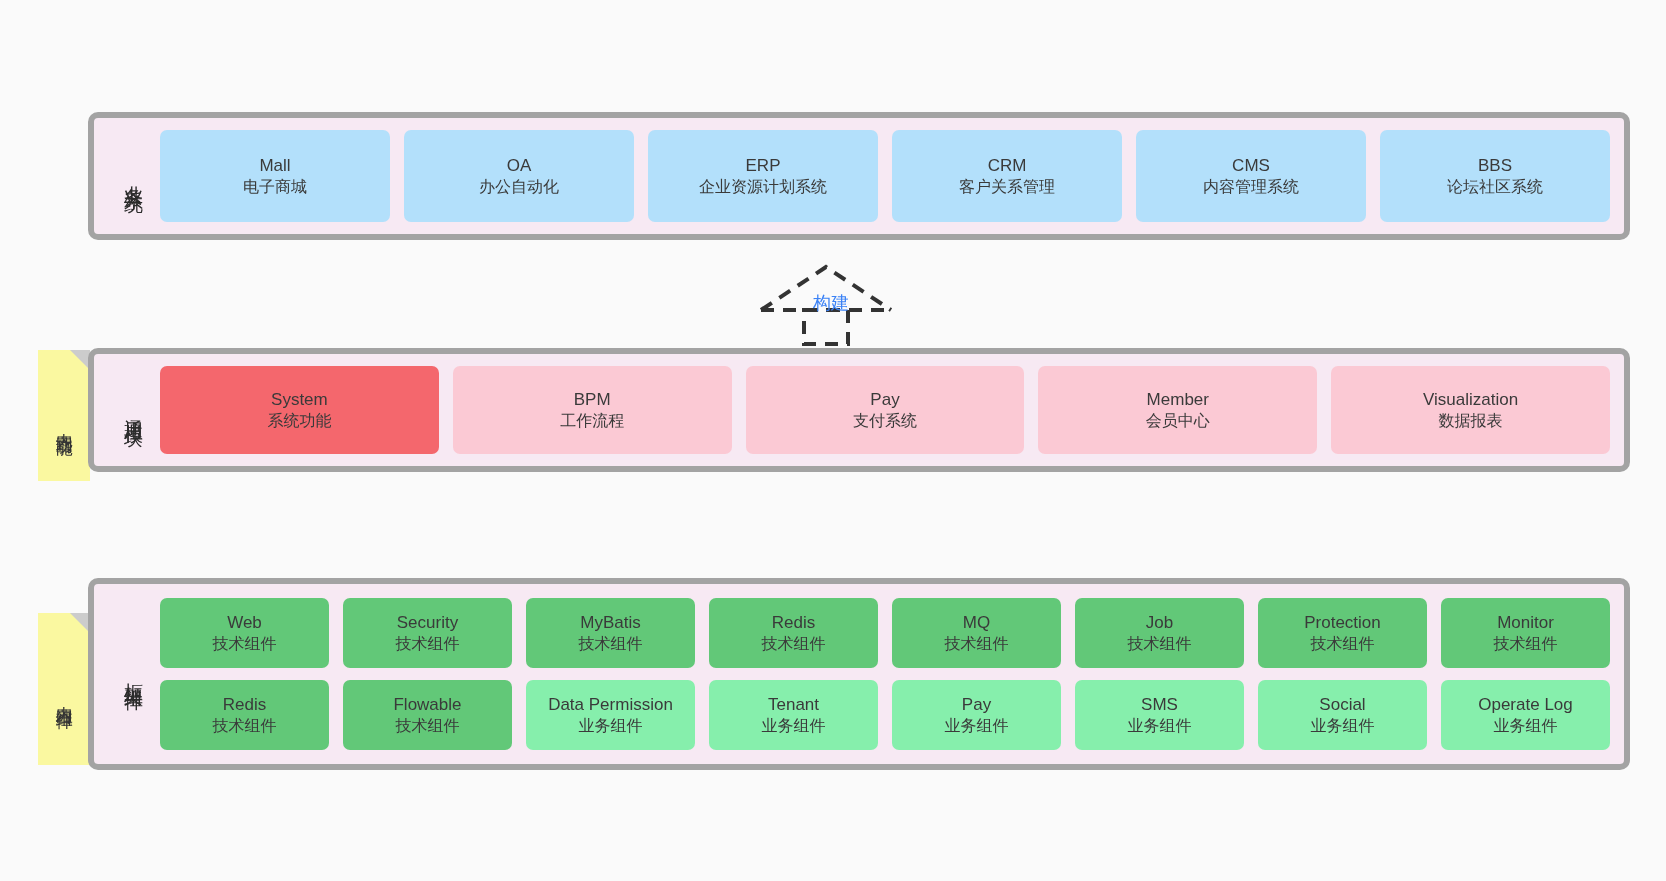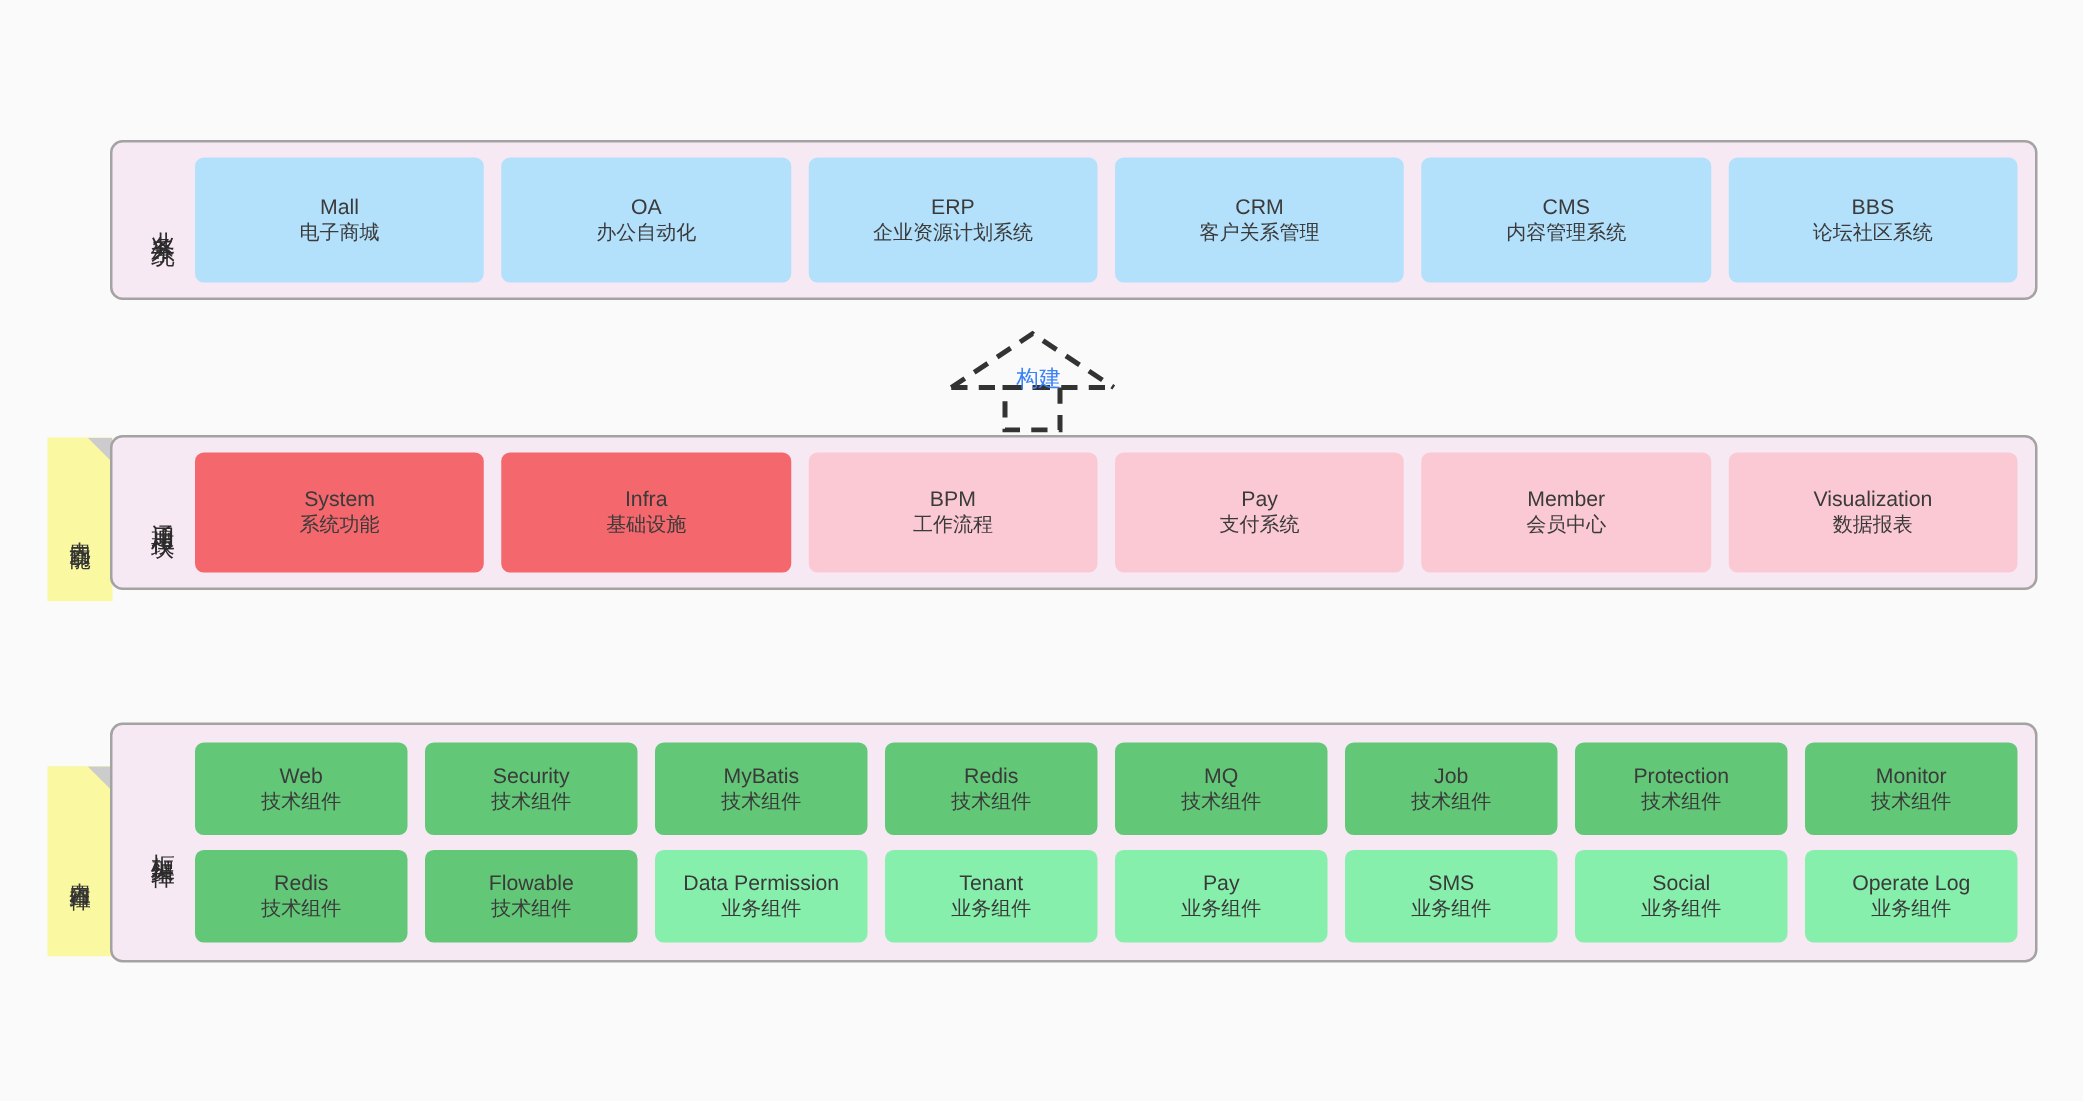--- a/index.html
+++ b/index.html
@@ -36,21 +36,21 @@
     color: #333333;
     letter-spacing: 2px;
     line-height: 1.25;
     padding-top: 16px;
   }
 
   
   .panel {
     position: absolute;
     background: #f7e9f3;
-    border: 2px solid #a3a3a3;
+    border: 6px solid #a3a3a3;
     border-radius: 10px;
     display: flex;
     align-items: stretch;
     z-index: 2;
     padding-left: 16px;
   }
   .panel-title {
     flex: 0 0 auto;
     width: 46px;
     display: flex;
@@ -164,24 +164,20 @@
 
   <div class="panel" style="left:88px; top:348px; width:1542px; height:124px;">
     <div class="panel-title">
       <span>通用模块</span>
     </div>
     <div class="panel-body">
       <div class="card red">
         <div class="c-en">System</div>
         <div class="c-cn">系统功能</div>
       </div>
-      <div class="card red">
-        <div class="c-en">Infra</div>
-        <div class="c-cn">基础设施</div>
-      </div>
       <div class="card pink">
         <div class="c-en">BPM</div>
         <div class="c-cn">工作流程</div>
       </div>
       <div class="card pink">
         <div class="c-en">Pay</div>
         <div class="c-cn">支付系统</div>
       </div>
       <div class="card pink">
         <div class="c-en">Member</div>

